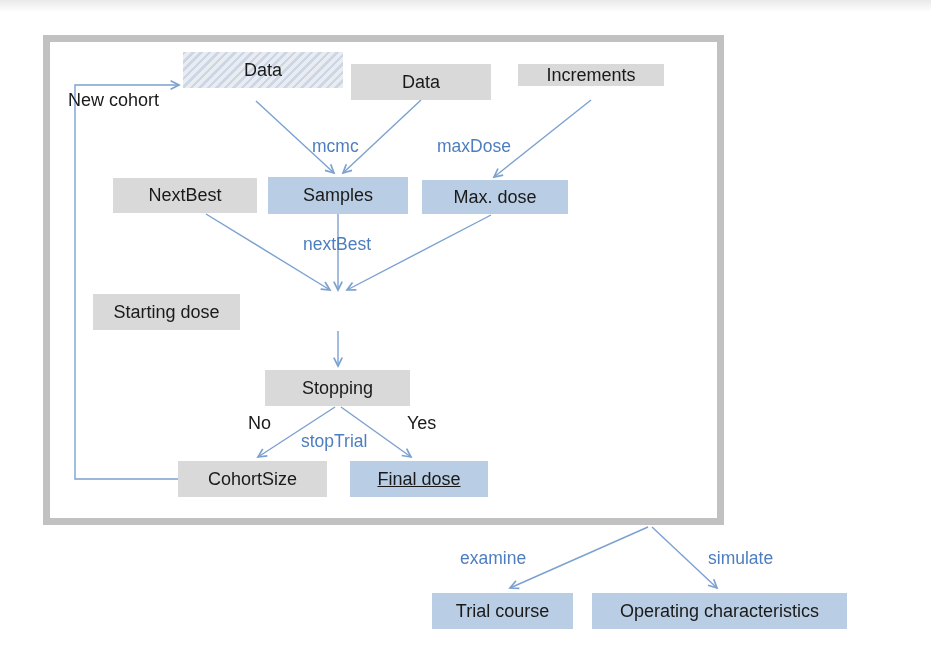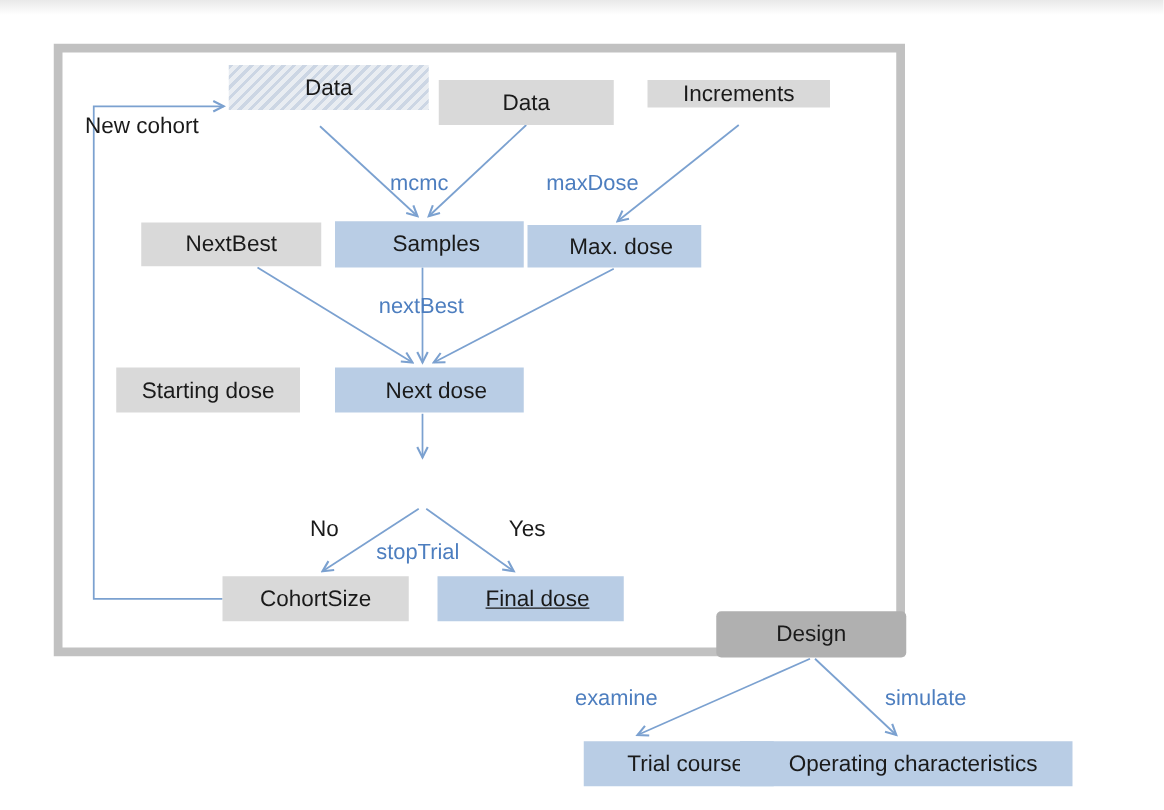--- a/index.html
+++ b/index.html
@@ -29,21 +29,21 @@
     fill: none;
   }
   .node {
     position: absolute;
     display: flex; align-items: center; justify-content: center;
     font-size: 18px;
     color: var(--text-dark, #1a1a1a);
     white-space: nowrap;
   }
   .node.gray  { background: var(--box-gray, #d9d9d9); }
-  .node.blue  { background: var(--box-blue, #b9cde5); padding-left: 11px; }
+  .node.blue  { background: var(--box-blue, #b9cde5); }
   .node.dark  { background: var(--box-dark-gray, #b0b0b0); border-radius: 4px; }
   .node.hatch {
     background: repeating-linear-gradient(135deg,
       var(--hatch-stripe, #ccd6e4) 0px, var(--hatch-stripe, #ccd6e4) 2.5px,
       var(--hatch-base, #e9edf2) 2.5px, var(--hatch-base, #e9edf2) 6px);
   }
   .flow-label {
     position: absolute;
     font-size: 17.5px;
     color: var(--label-blue, #4d7ebf);
@@ -96,31 +96,30 @@
 
     <line x1="652" y1="527" x2="717" y2="588" marker-end="url(#ah)"></line>
   </svg>
 
   <div class="node hatch" style="left:183px; top:52px; width:160px; height:36px;">Data</div>
   <div class="node gray" style="left:351px; top:64px; width:140px; height:36px;">Data</div>
   <div class="node gray" style="left:518px; top:64px; width:146px; height:22px;">Increments</div>
 
   <div class="node gray" style="left:113px; top:178px; width:144px; height:35px;">NextBest</div>
   <div class="node blue" style="left:268px; top:177px; width:140px; height:37px;">Samples</div>
-  <div class="node blue" style="left:422px; top:180px; width:128px; height:34px;">Max. dose</div>
+  <div class="node blue" style="left:422px; top:180px; width:146px; height:34px;">Max. dose</div>
 
   <div class="node gray" style="left:93px; top:294px; width:147px; height:36px;">Starting dose</div>
-  <div class="node blue" style="left:268px; top:294px; width:140px; height:36px;">Next dose</div>
 
+  <div class="node gray" style="left:265px; top:370px; width:145px; height:36px;">Stopping</div>
 
   <div class="node gray" style="left:178px; top:461px; width:149px; height:36px;">CohortSize</div>
   <div class="node blue" style="left:350px; top:461px; width:138px; height:36px;text-decoration:underline;">Final dose</div>
 
-  <div class="node dark" style="left:573px; top:489px; width:152px; height:37px;">Design</div>
-  <div class="node blue" style="left:432px; top:593px; width:141px; height:36px;margin-left:35px;">Trial course</div>
+  <div class="node blue" style="left:432px; top:593px; width:141px; height:36px;">Trial course</div>
   <div class="node blue" style="left:592px; top:593px; width:255px; height:36px;">Operating characteristics</div>
 
   <div class="plain-label" style="left:68px; top:42px;margin-top:48px;">New cohort</div>
   <div class="flow-label" style="left:312px; top:136px;">mcmc</div>
   <div class="flow-label" style="left:437px; top:136px;">maxDose</div>
   <div class="flow-label" style="left:303px; top:234px;">nextBest</div>
   <div class="plain-label" style="left:248px; top:413px;">No</div>
   <div class="plain-label" style="left:407px; top:413px;">Yes</div>
   <div class="flow-label" style="left:301px; top:431px;">stopTrial</div>
   <div class="flow-label" style="left:460px; top:548px;">examine</div>

